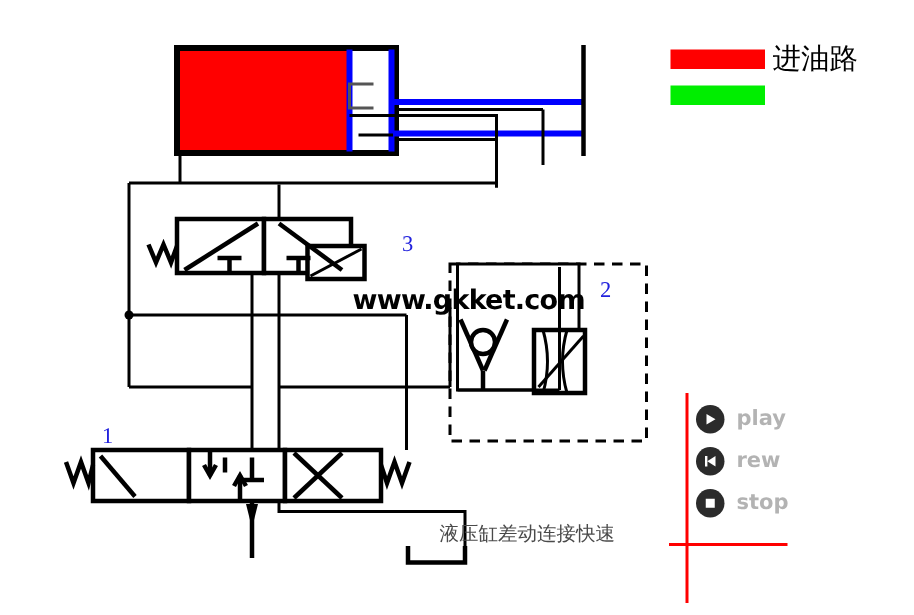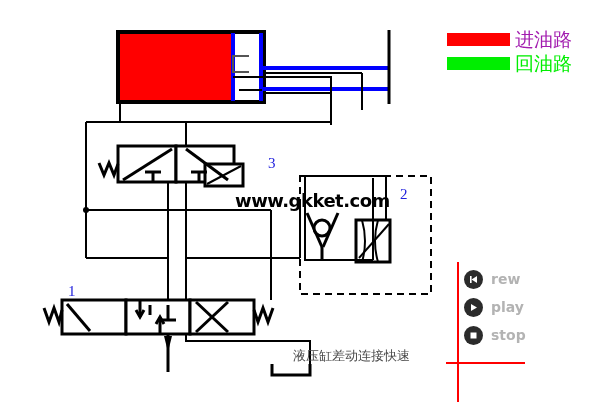--- a/index.html
+++ b/index.html
@@ -37,21 +37,21 @@
     margin-right: 5px;
   }
   .legend-swatch.inlet { background: #ff0000; }
   .legend-swatch.return { background: #00ee00; }
   .legend-label {
     font-size: 19px;
     line-height: 19px;
     font-family: "DejaVu Sans", sans-serif;
     white-space: nowrap;
   }
-  .legend-label.inlet { color: #a21caf; }
+  .legend-label.inlet { color: #000000; }
   .legend-label.return { color: #00ee00; }
 
   .media-panel {
     position: absolute;
     left: 458px;
     top: 265px;
     width: 120px;
   }
   .media-row {
     display: flex;
@@ -256,45 +256,44 @@
     </g>
   </svg>
 
   <div class="legend">
     <div class="legend-row">
       <span class="legend-swatch inlet"></span>
       <span class="legend-label inlet">进油路</span>
     </div>
     <div class="legend-row">
       <span class="legend-swatch return"></span>
-      <span class="legend-label return">回油路</span>
     </div>
   </div>
 
   <div class="media-panel">
+    <div class="media-row">
+      <span class="media-icon">
+        <svg width="11" height="11" viewBox="0 0 11 11">
+            <polygon points="3,2 3,9 9,5.5" fill="#ffffff"></polygon>
+          </svg>
+      </span>
+      <span class="media-label">play</span>
+    </div>
     <div class="media-row">
       <span class="media-icon">
         <svg width="11" height="11" viewBox="0 0 11 11">
           <polygon points="9,2 9,9 3.5,5.5" fill="#ffffff"></polygon>
           <rect x="2" y="2" width="1.6" height="7" fill="#ffffff"></rect>
         </svg>
       </span>
       <span class="media-label">rew</span>
     </div>
     <div class="media-row">
       <span class="media-icon">
         <svg width="11" height="11" viewBox="0 0 11 11">
-            <polygon points="3,2 3,9 9,5.5" fill="#ffffff"></polygon>
-          </svg>
-      </span>
-      <span class="media-label">play</span>
-    </div>
-    <div class="media-row">
-      <span class="media-icon">
-        <svg width="11" height="11" viewBox="0 0 11 11">
             <rect x="2.5" y="2.5" width="6" height="6" fill="#ffffff"></rect>
           </svg>
       </span>
       <span class="media-label">stop</span>
     </div>
   </div>
 
   <div class="watermark">www.gkket.com</div>
   <div class="caption">液压缸差动连接快速</div>
 

